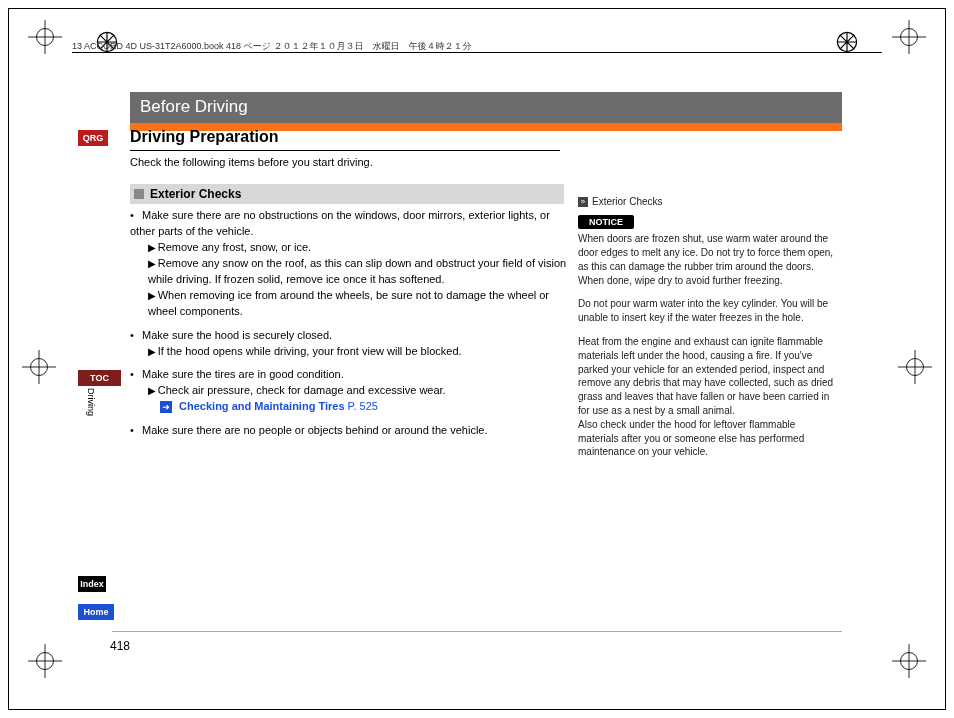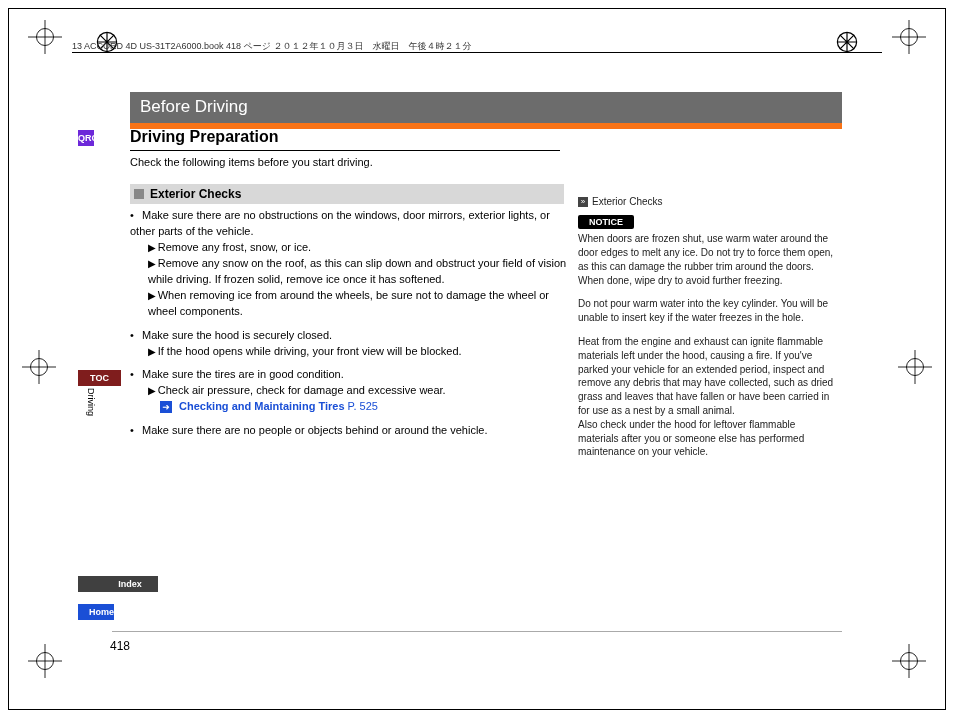--- a/index.html
+++ b/index.html
@@ -48,21 +48,21 @@
   .header-glyph-l { left: 95px; }
   .header-glyph-r { right: 95px; }
 
   .chapter-bar {
     position: absolute;
     top: 92px; left: 130px; right: 112px;
     background: #6c6c6c;
     color: #fff;
     font-size: 17px;
     padding: 5px 10px 6px 10px;
-    border-bottom: 6px solid #f97316;
+    border-bottom: 8px solid #f97316;
   }
   .section-title {
     position: absolute;
     top: 128px; left: 130px;
     font-size: 16px; font-weight: bold;
   }
   .section-hr {
     position: absolute;
     top: 150px; left: 130px; width: 430px;
     border: none; border-top: 1px solid #000; margin:0;
@@ -110,24 +110,24 @@
   .side-head .chev {
     display:inline-block; width:10px; height:10px; background:#444; color:#fff;
     font-size:8px; text-align:center; line-height:10px;
   }
   .notice-badge {
     display:inline-block; background:#000; color:#fff; font-size:9px; font-weight:bold;
     padding:1px 11px; border-radius:2px; margin-bottom:3px;
   }
   .side-p { margin-bottom:10px; }
   .tab { color:#fff; font-size:9px; font-weight:bold; text-align:center; padding:3px 0; margin-bottom:6px; }
-  .tab-qrg  { background:#6d28d9; top:130px; position:absolute; left:78px; width:16px;}
+  .tab-qrg  { background:#b91c1c; top:130px; position:absolute; left:78px; width:30px;}
   .tab-toc  { background:#7f1d1d; top:370px; position:absolute; left:78px; width:43px;}
-  .tab-index{ background:#404040; top:576px; position:absolute; left:78px; width:56px;padding-left:24px;}
-  .tab-home { background:#1a4fd6; top:604px; position:absolute; left:78px; width:36px;text-align:right;}
+  .tab-index{ background:#000000; top:576px; position:absolute; left:78px; width:28px;}
+  .tab-home { background:#1a4fd6; top:604px; position:absolute; left:78px; width:36px;}
 
   .side-label {
     position:absolute; left:96px; top:388px;
     transform: rotate(90deg); transform-origin: left top;
     font-size:9px; color:#000;
   }
 
   .page-num {
     position:absolute; left:110px; bottom:65px;
     font-size:12px; color:#000; font-weight:normal;

